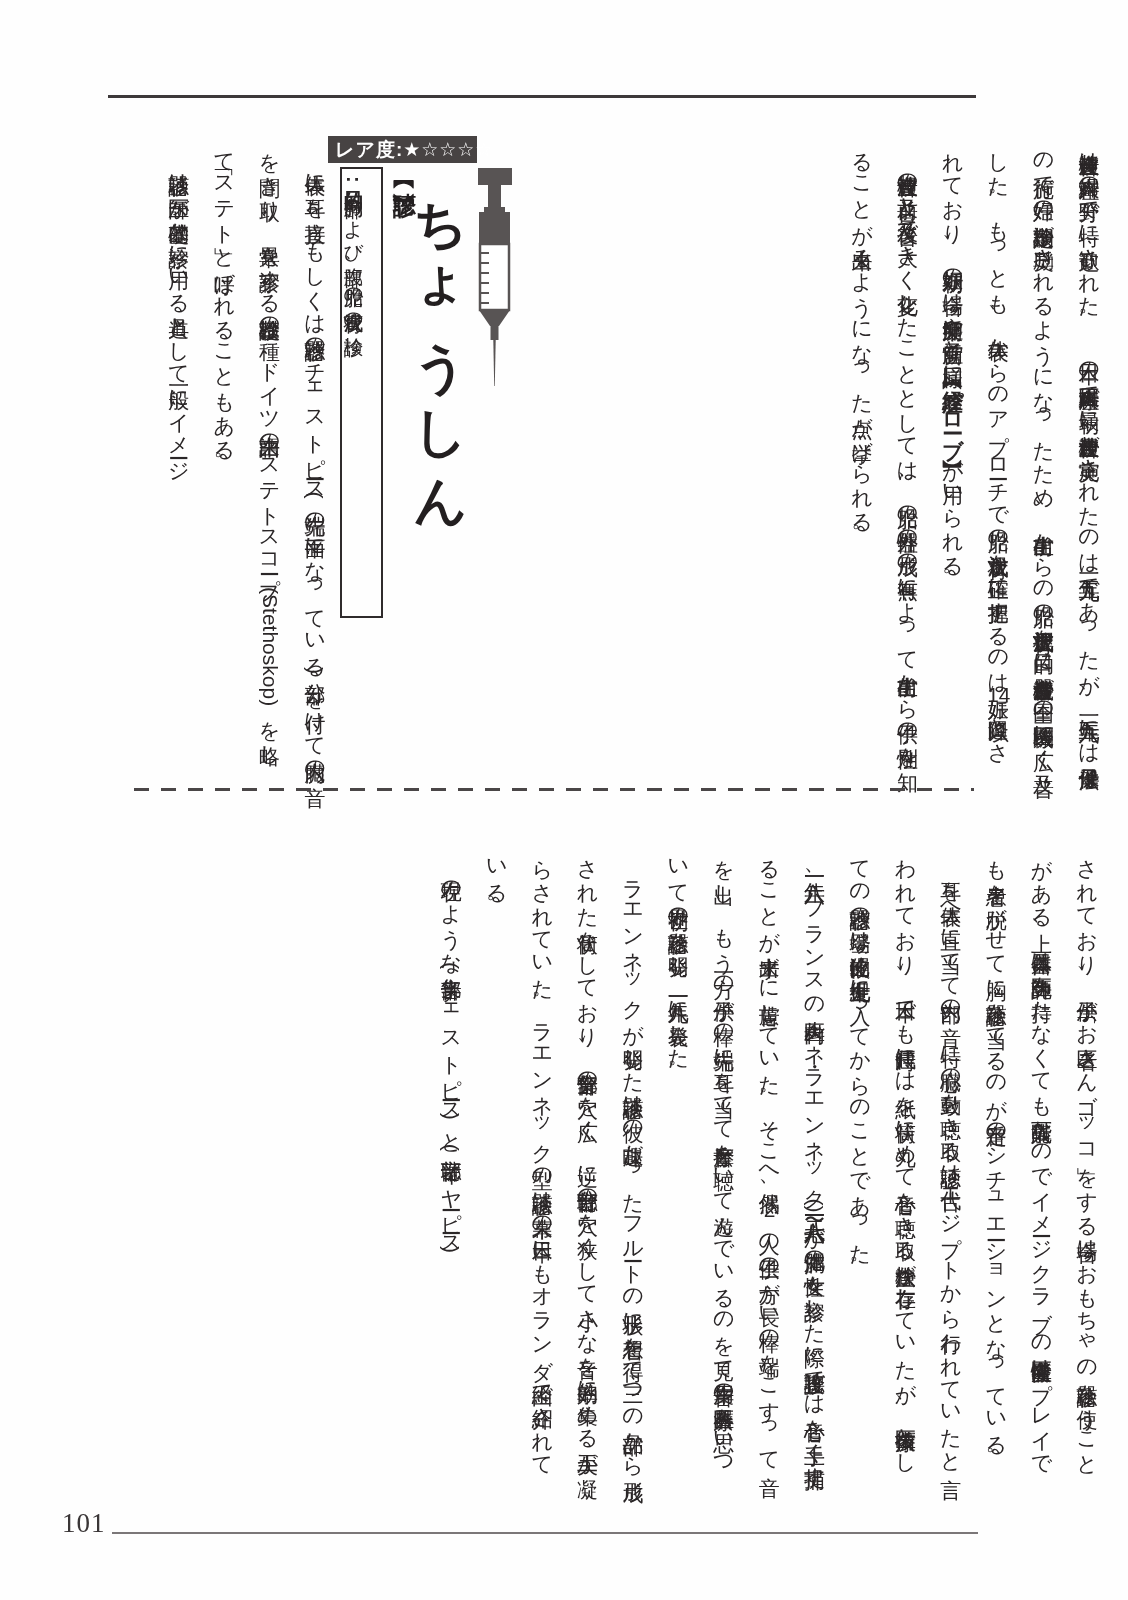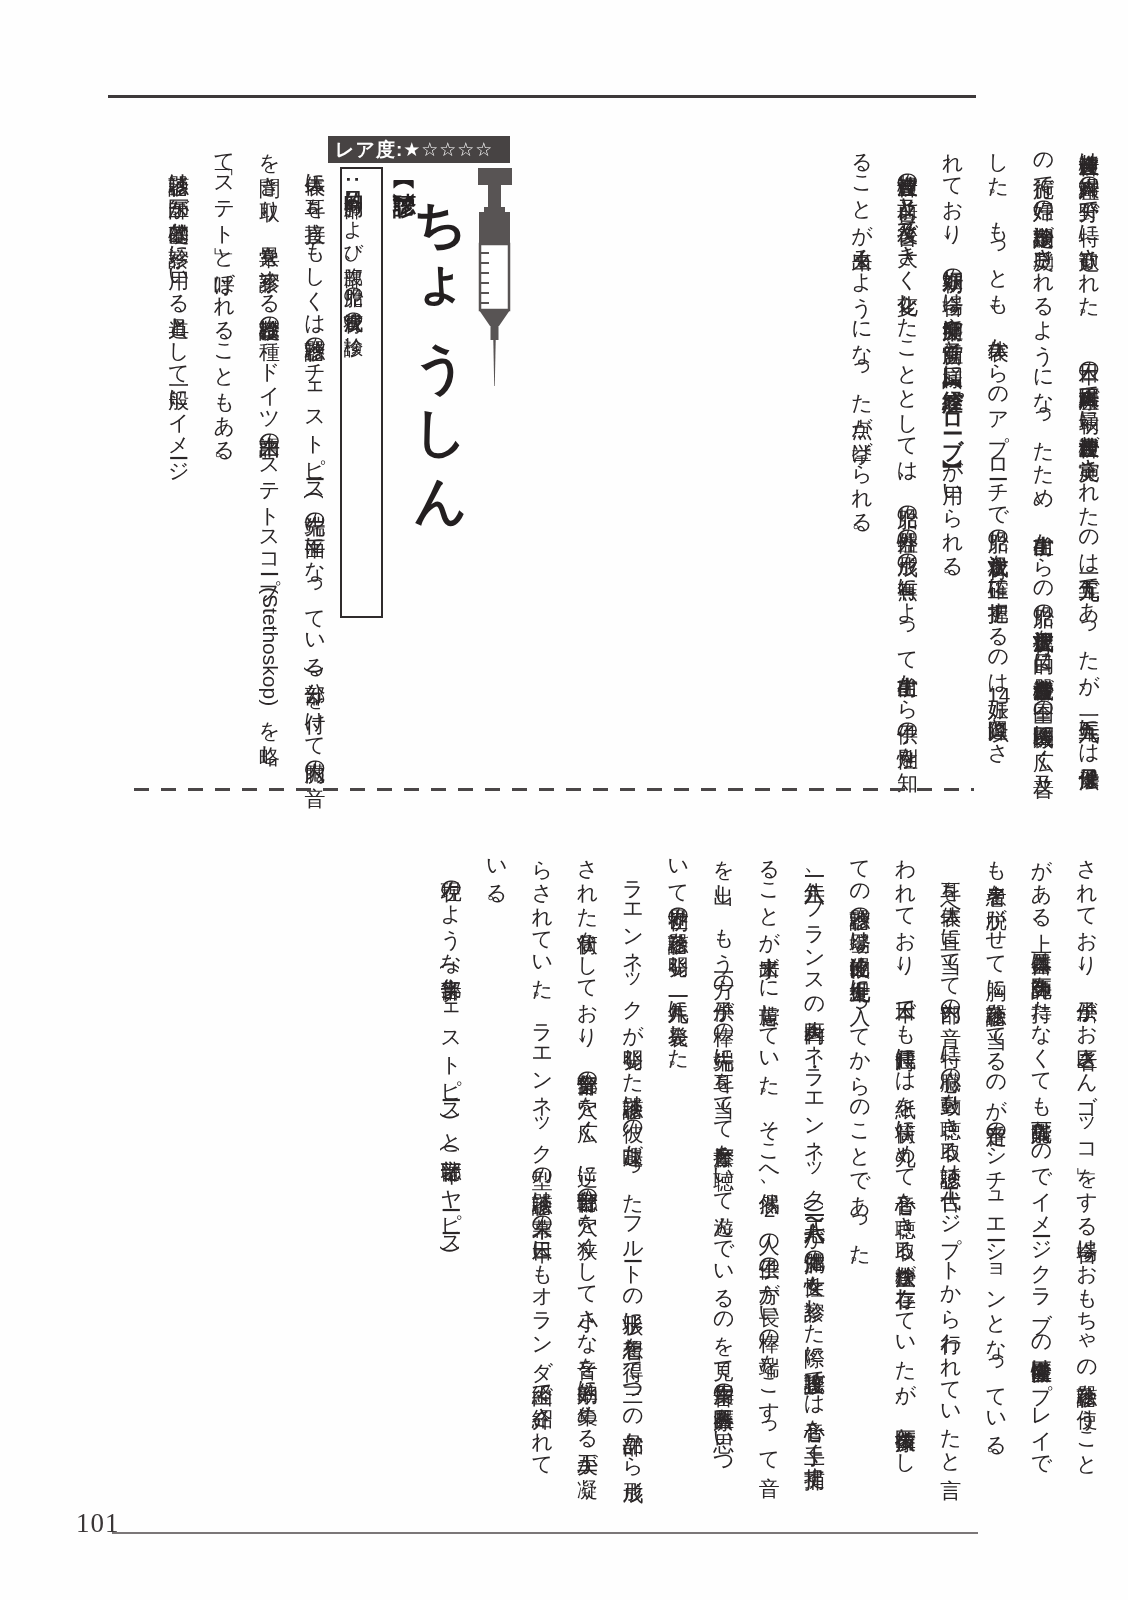--- a/index.html
+++ b/index.html
@@ -15,36 +15,36 @@
   .rule{position:absolute;background:#3d393a;}
   #top-rule{top:95px;left:108px;width:868px;height:3px;}
   #bottom-rule{top:1532px;left:112px;width:866px;height:2px;background:#7b7778;}
   #divider{position:absolute;top:788px;left:134px;width:840px;height:3px;
            background:repeating-linear-gradient(90deg,#4a4647 0 15px,transparent 15px 27px);}
 
   #prev-tail{position:absolute;top:138px;left:612px;width:500px;height:632px;}
   #entry-body-top{position:absolute;top:138px;left:108px;width:230px;height:632px;}
   #bottom-text{position:absolute;top:845px;left:106px;width:1004px;height:634px;}
 
-  #rarity-box{position:absolute;top:136px;left:328px;width:182px;height:27px;
+  #rarity-box{position:absolute;top:136px;left:328px;width:149px;height:27px;
               background:#474343;color:#fff;font-size:19px;font-weight:bold;
               display:flex;align-items:center;padding-left:7px;box-sizing:border-box;
               letter-spacing:1px;white-space:nowrap;}
   #entry-title{position:absolute;top:166px;left:412px;writing-mode:vertical-rl;
                font-family:"Liberation Serif","DejaVu Serif",serif;font-weight:bold;
                font-size:53px;line-height:58px;letter-spacing:8px;color:#231f20;}
   #entry-reading{position:absolute;top:172px;left:392px;writing-mode:vertical-rl;
                  font-weight:bold;font-size:23px;line-height:26px;letter-spacing:2px;color:#231f20;}
   #purpose-box{position:absolute;top:167px;left:340px;width:43px;height:451px;
                border:2px solid #2f2b2c;box-sizing:border-box;}
   #purpose-box .vtext{height:100%;font-size:19.5px;line-height:23px;letter-spacing:0.5px;
                       padding:6px 8px 0 0;}
   #syringe{position:absolute;top:168px;left:472px;}
 
-  #page-number{position:absolute;top:1508px;left:76px;
+  #page-number{position:absolute;top:1508px;left:62px;
                font-family:"Liberation Serif","DejaVu Serif",serif;
                font-size:27px;letter-spacing:1px;color:#3a3637;}
 </style>
 </head>
 <body>
 
 <div class="page">
 
   <div id="top-rule" class="rule"></div>
 

